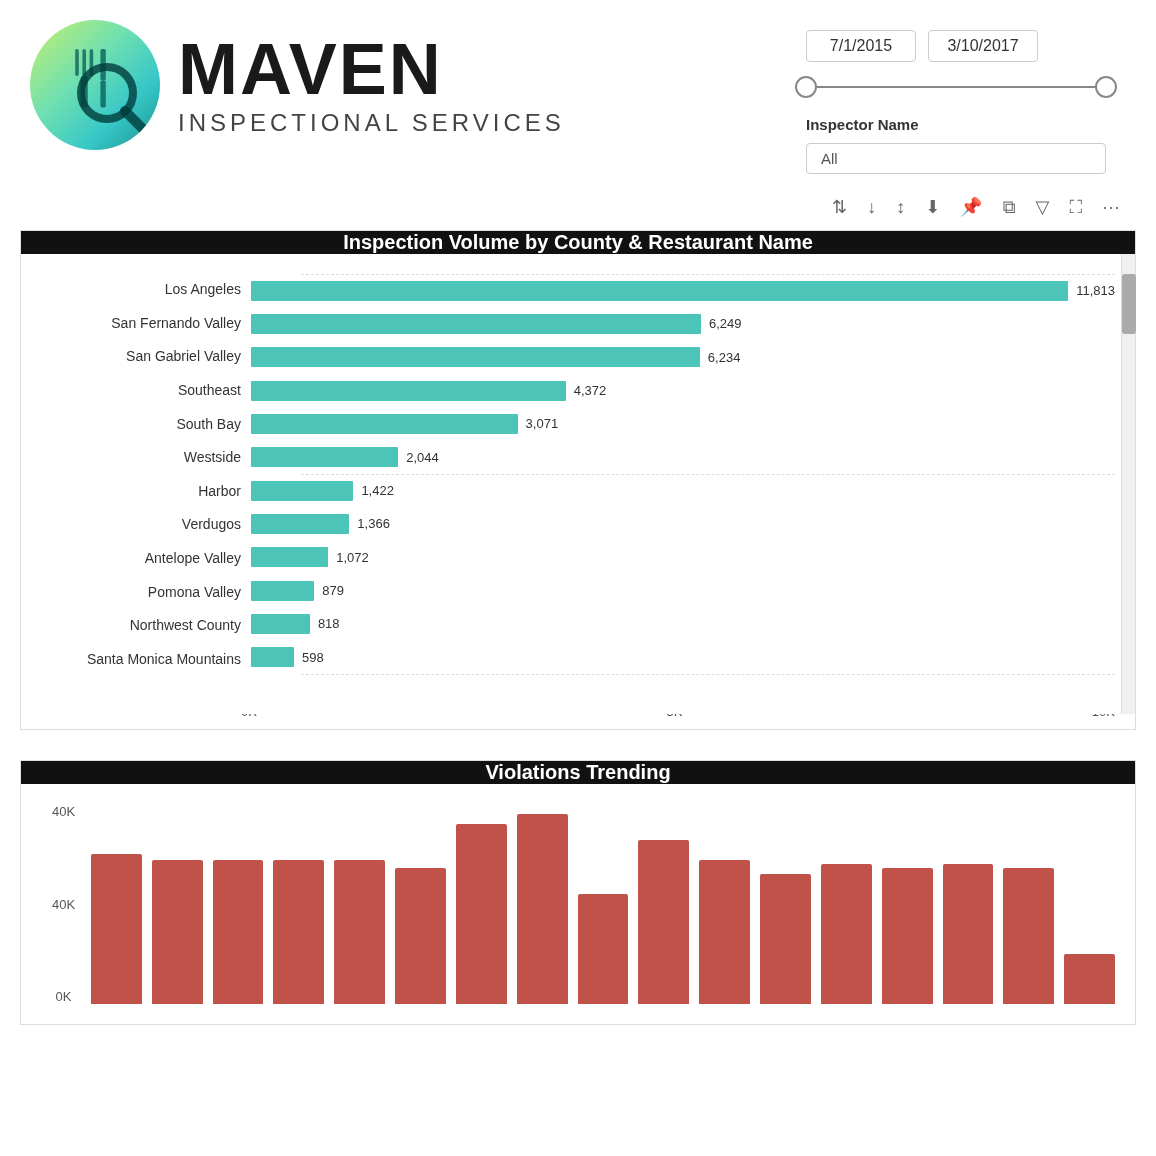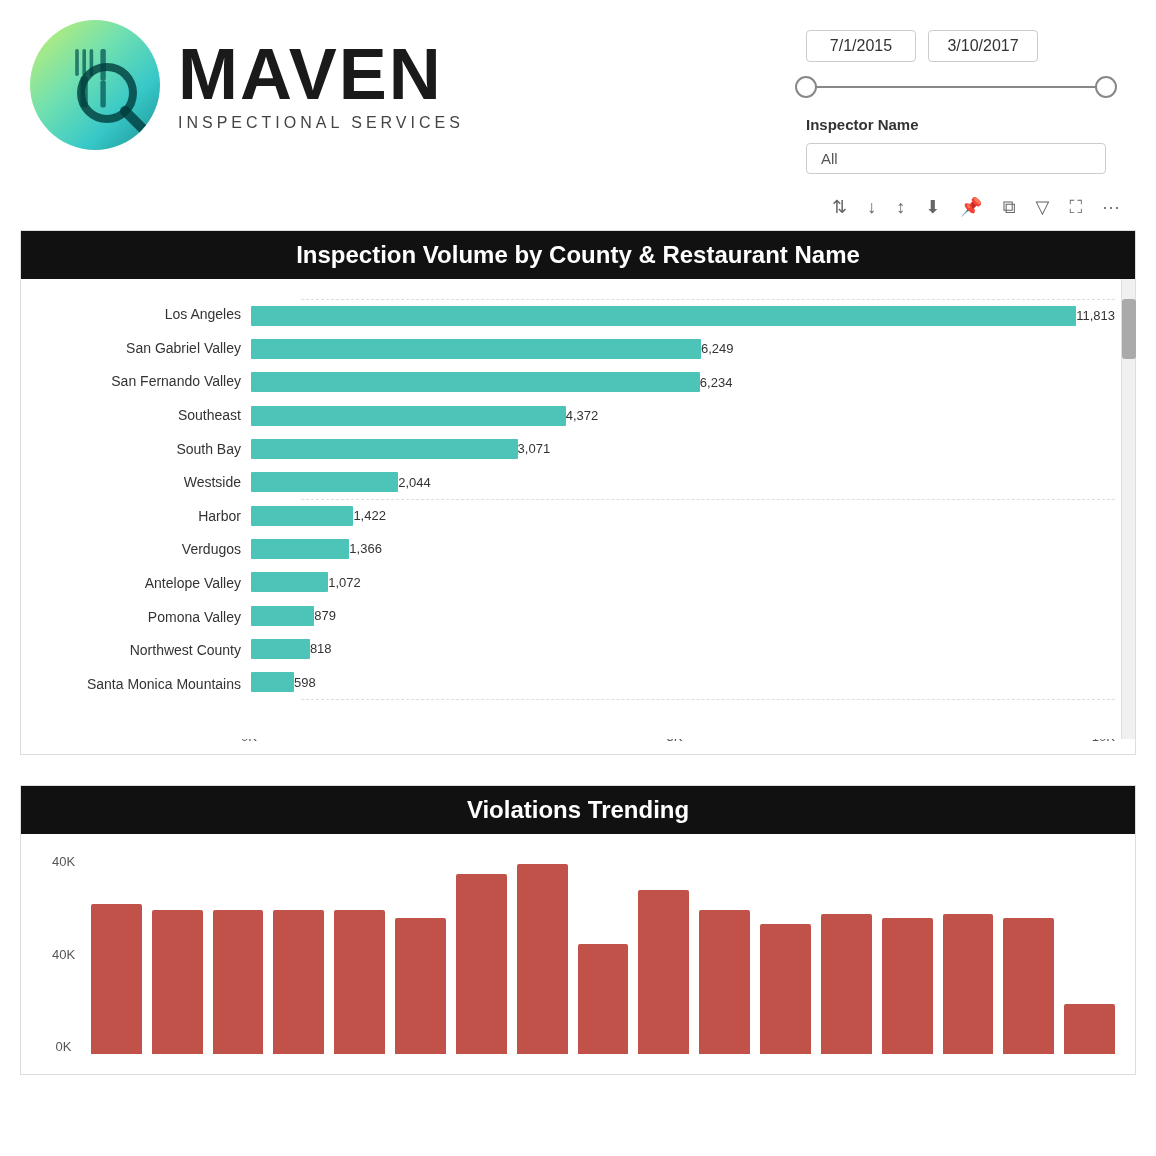--- a/index.html
+++ b/index.html
@@ -55,21 +55,21 @@
 
     .brand-maven {
       font-size: 72px;
       font-weight: 900;
       color: #1a1a1a;
       letter-spacing: 2px;
       line-height: 1;
     }
 
     .brand-sub {
-      font-size: 16px;
+      font-size: 24px;
       font-weight: 500;
       color: #444;
       letter-spacing: 4px;
       margin-top: 4px;
     }
 
     
     .controls-area {
       display: flex;
       flex-direction: column;
@@ -172,23 +172,22 @@
     
     .chart-section {
       margin: 0 20px 30px 20px;
       border: 1px solid #ddd;
     }
 
     .chart-title-bar {
       background: #111;
       color: #fff;
       text-align: center;
-      font-size: 24px;
+      font-size: 20px;
       font-weight: 700;
-      padding: 10px;
     }
 
     .bar-chart-area {
       display: flex;
       padding: 20px 20px 40px 20px;
       position: relative;
       background: #fff;
       min-height: 460px;
     }
 
@@ -217,20 +216,21 @@
       flex-direction: column;
       gap: 0;
       justify-content: space-around;
       position: relative;
     }
 
     .bar-row {
       display: flex;
       align-items: center;
       height: 30px;
+      gap: 8px;
     }
 
     .bar-fill {
       height: 20px;
       background: #4dc4b8;
       border-radius: 1px;
     }
 
     .bar-value {
       font-size: 13px;
@@ -396,22 +396,22 @@
   <span class="toolbar-icon">···</span>
 </div>
 
 <div class="chart-section">
   <div class="chart-title-bar">Inspection Volume by County &amp; Restaurant Name</div>
   <div class="chart-wrapper">
     <div class="bar-chart-area">
 
       <div class="bar-chart-labels" id="bar-labels">
           <div class="bar-label">Los Angeles</div>
+          <div class="bar-label">San Fernando Valley</div>
           <div class="bar-label">San Gabriel Valley</div>
-          <div class="bar-label">San Fernando Valley</div>
           <div class="bar-label">Southeast</div>
           <div class="bar-label">South Bay</div>
           <div class="bar-label">Westside</div>
           <div class="bar-label">Harbor</div>
           <div class="bar-label">Verdugos</div>
           <div class="bar-label">Antelope Valley</div>
           <div class="bar-label">Pomona Valley</div>
           <div class="bar-label">Northwest County</div>
           <div class="bar-label">Santa Monica Mountains</div>
         </div>

